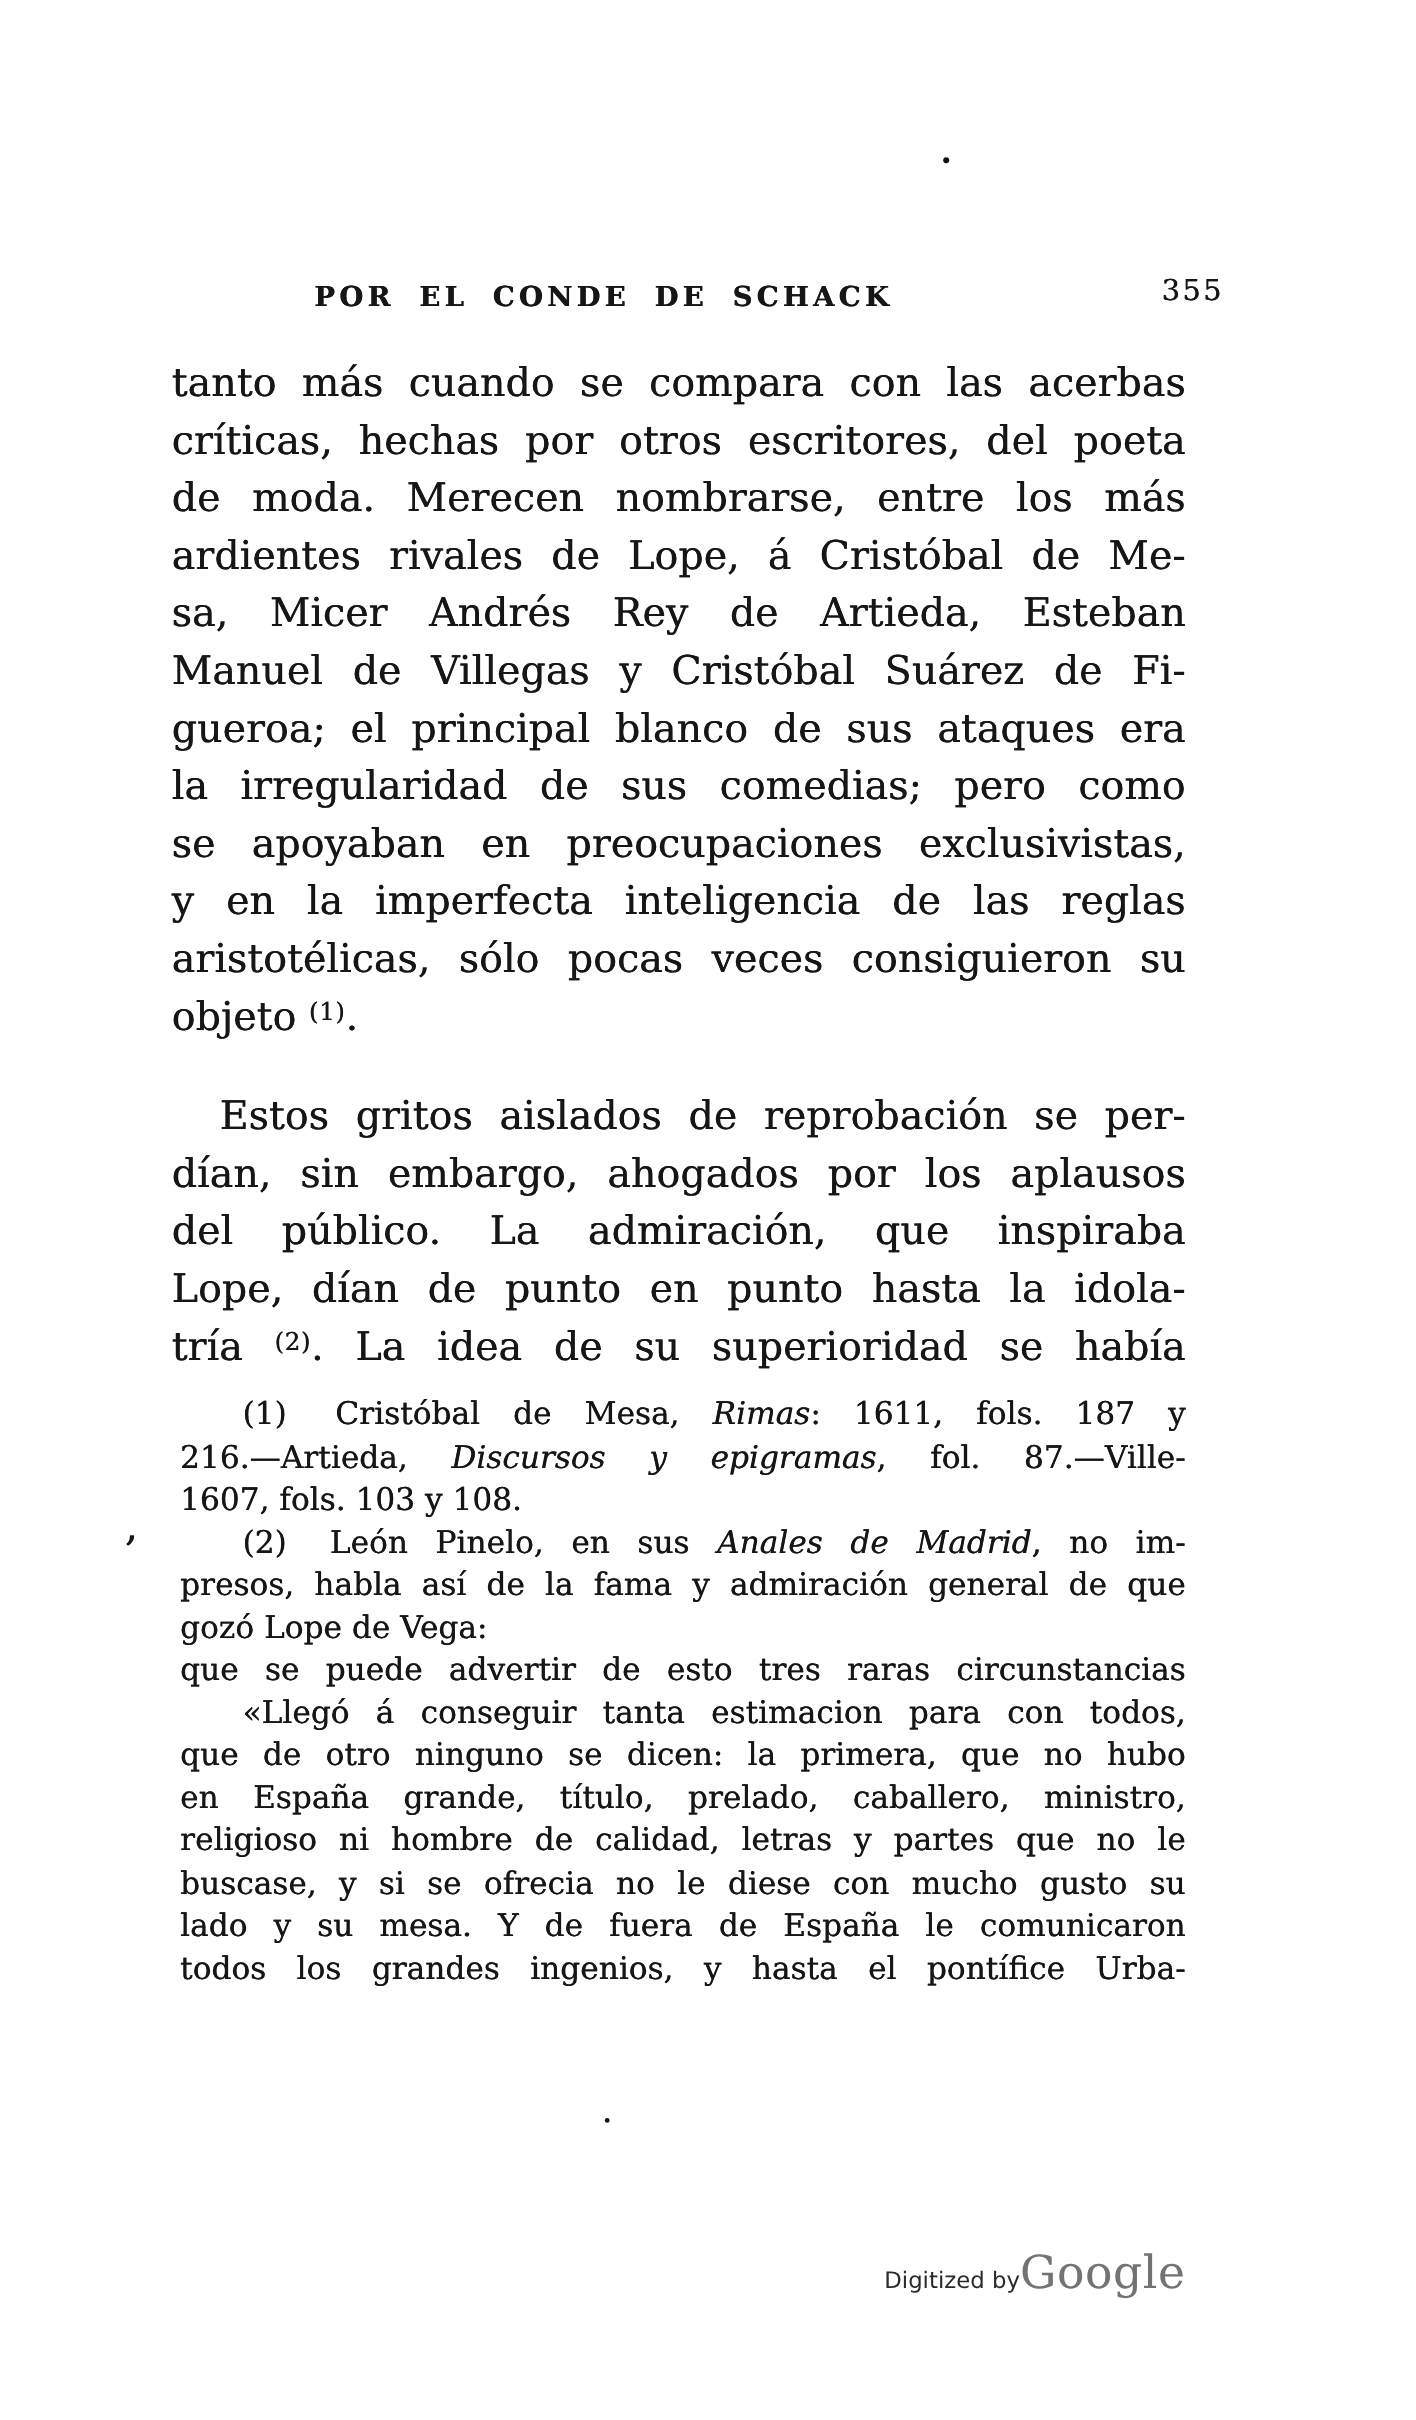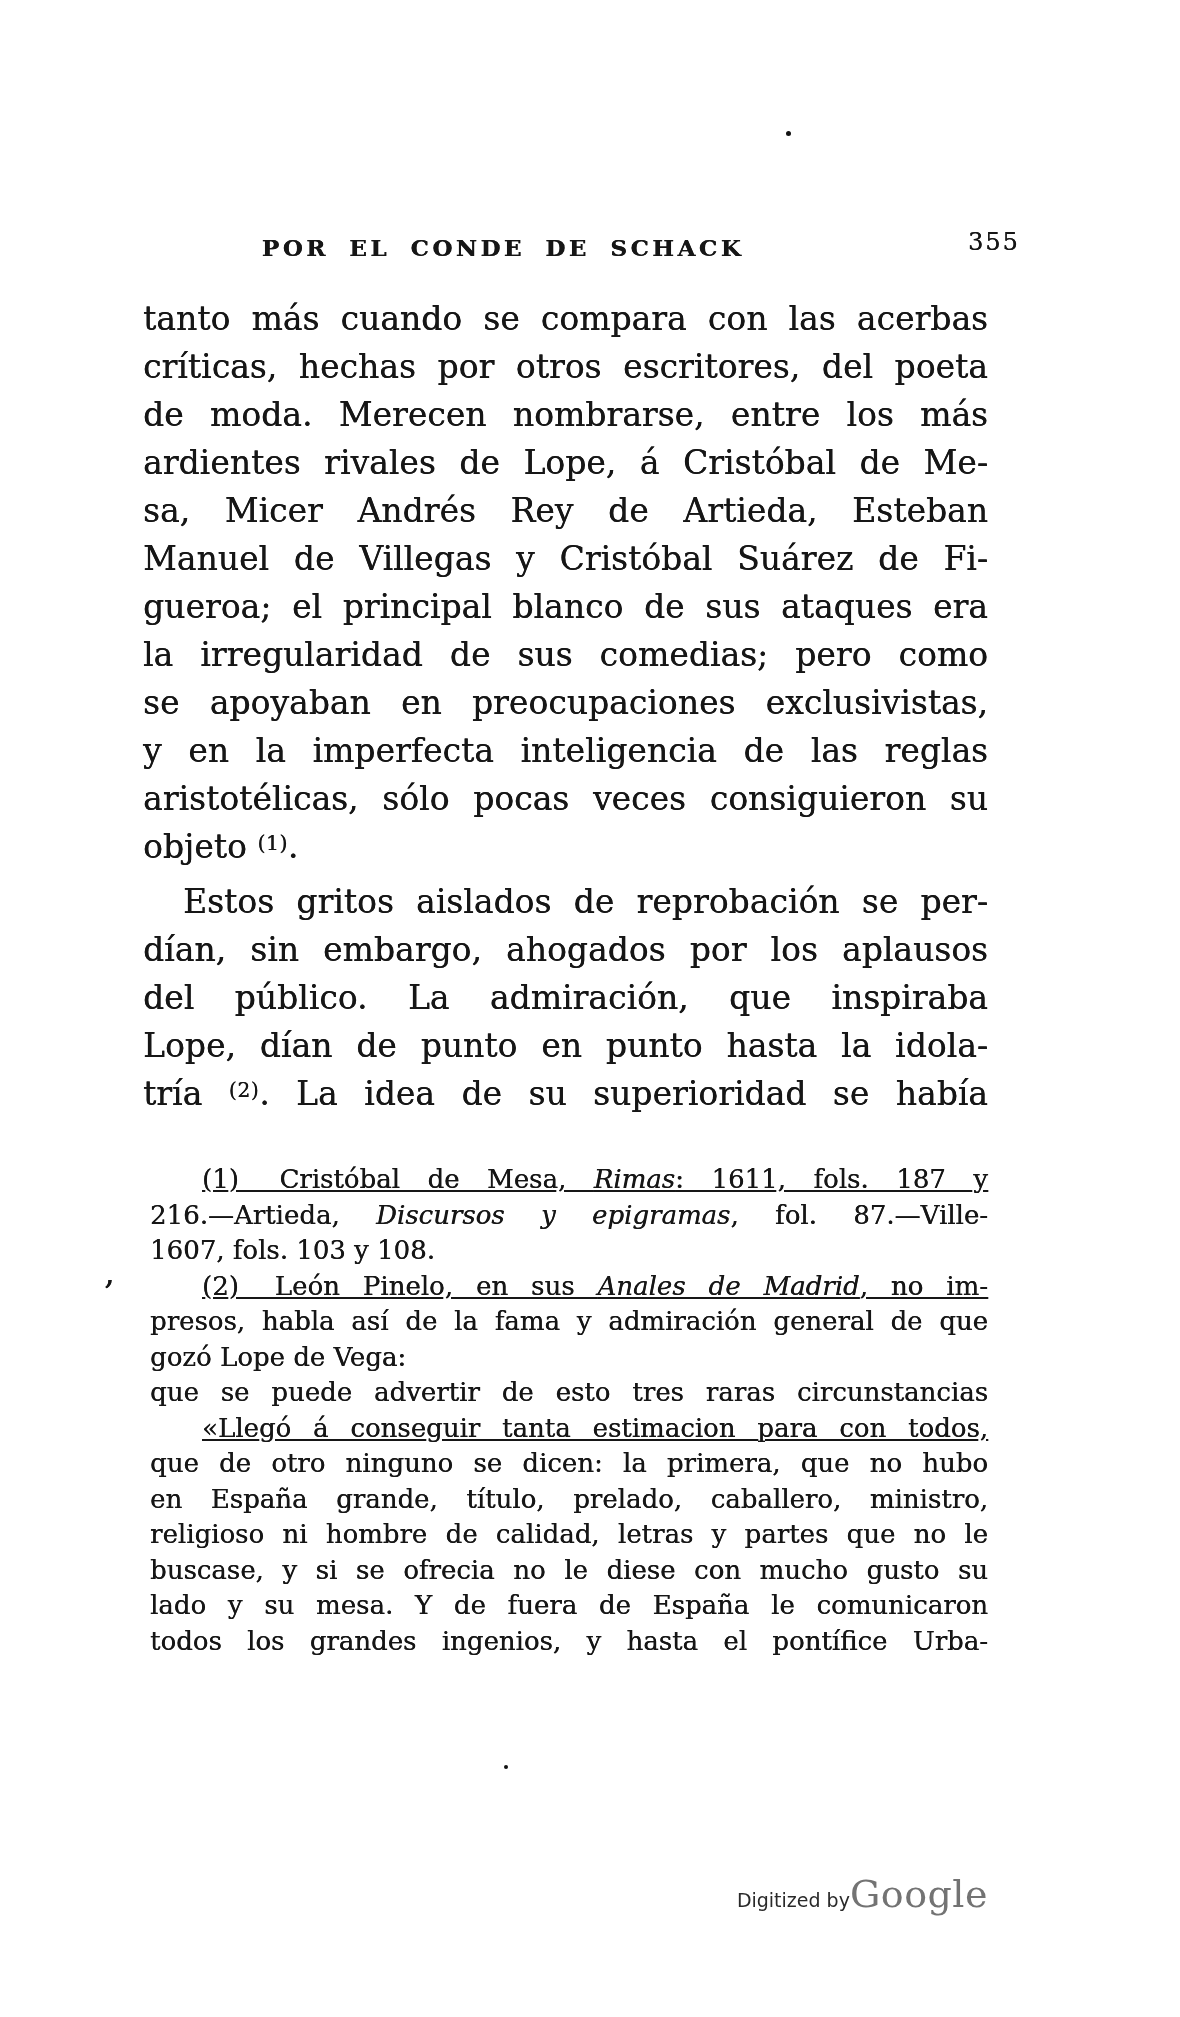--- a/index.html
+++ b/index.html
@@ -17,26 +17,26 @@
     position:absolute; left:143px; width:720px; top:6px;
     text-align:center;
     font-size:23px; font-weight:bold;
     letter-spacing:3.5px; word-spacing:9px;
   }
   .page-number {
     position:absolute; left:928px; top:0; width:70px;
     font-size:24px; letter-spacing:2px;margin-left:40px;
   }
   .body-text { position:absolute; left:143px; top:295px; width:845px; font-size:33px; line-height:48px; }
-  .paragraph.p2 { margin-top:3px; }
+  .paragraph.p2 { margin-top:31px; }
   .footnotes { position:absolute; left:150px; top:1162px; width:838px; font-size:26px; line-height:35.5px; }
   .tline { text-align:justify; text-align-last:justify; text-justify:inter-word; white-space:normal; }
   .tline.nojust { text-align-last:left; }
   .body-text .tline.ind { text-indent:40px; }
-  .footnotes .tline.ind { text-indent:52px;text-decoration:underline; }
+  .footnotes .tline.ind { text-indent:52px; }
   .it { font-style:italic; }
   .sup { font-size:0.62em; position:relative; top:-0.38em; letter-spacing:0.5px; }
   .margin-mark { position:absolute; left:104px; top:1252px; font-size:34px; color:#161616; }
   .speck { position:absolute; background:#121212; border-radius:50%; }
   .speck-top { left:786px; top:131px; width:5px; height:5px; }
   .speck-bottom { left:504px; top:1765px; width:4px; height:4px; }
   .footer {
     position:absolute; top:1872px; right:192px;
     display:flex; align-items:baseline; 
     text-shadow:none;

